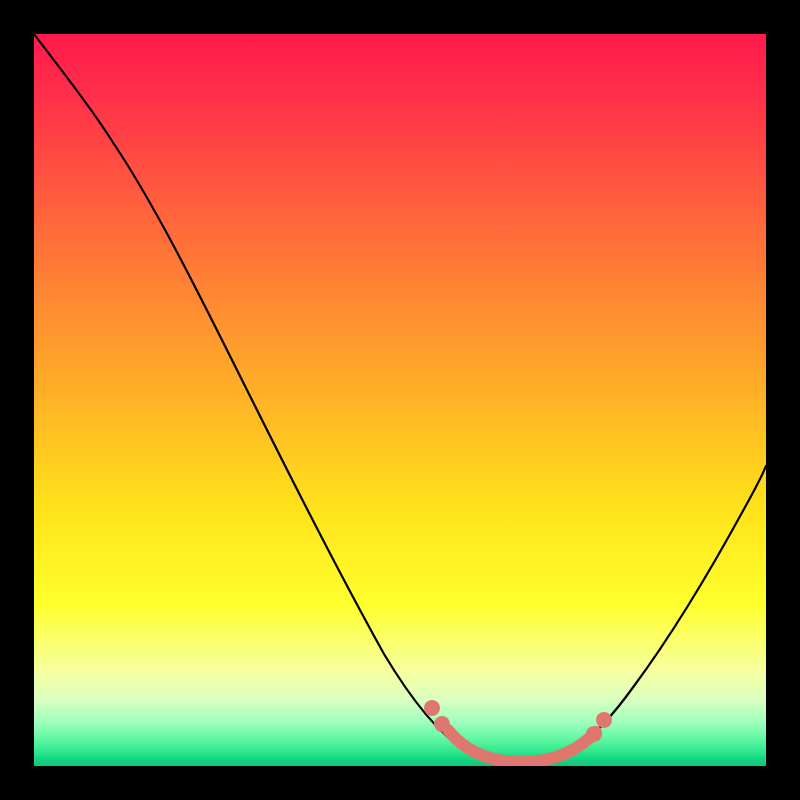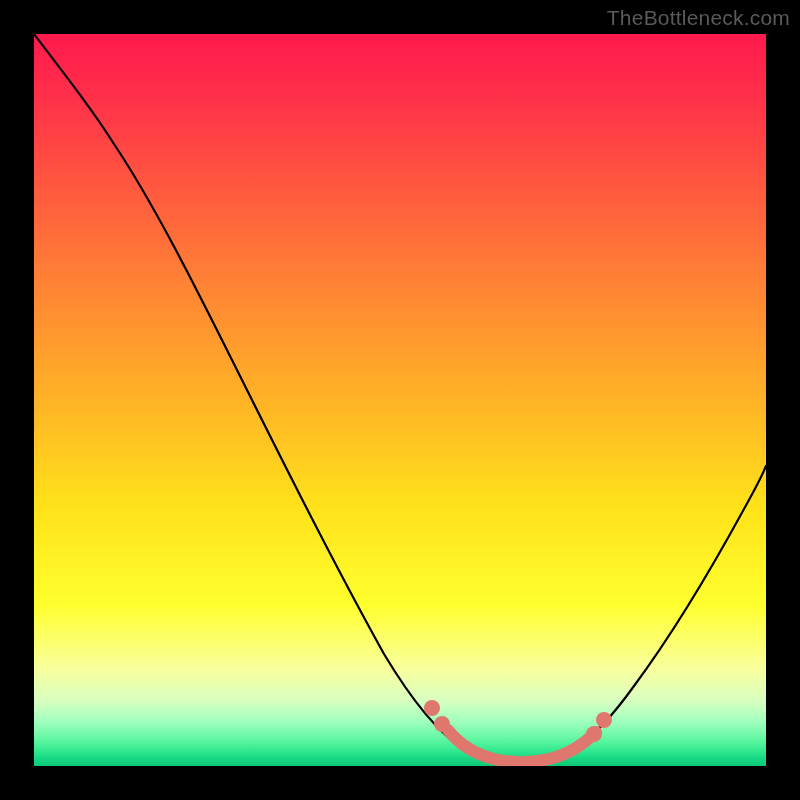--- a/index.html
+++ b/index.html
@@ -103,14 +103,13 @@
       <path class="pink-path" d="M 414 696
            C 425 710, 440 720, 460 725
            C 478 729, 498 729, 515 725
            C 532 721, 548 712, 562 698"></path>
       <circle class="pink-dot" cx="398" cy="674" r="8"></circle>
       <circle class="pink-dot" cx="408" cy="690" r="8"></circle>
       <circle class="pink-dot" cx="560" cy="700" r="8"></circle>
       <circle class="pink-dot" cx="570" cy="686" r="8"></circle>
     </svg>
   </div>
-  <div class="watermark">TheBottleneck.com</div>
 </div>
 
 </body></html>

